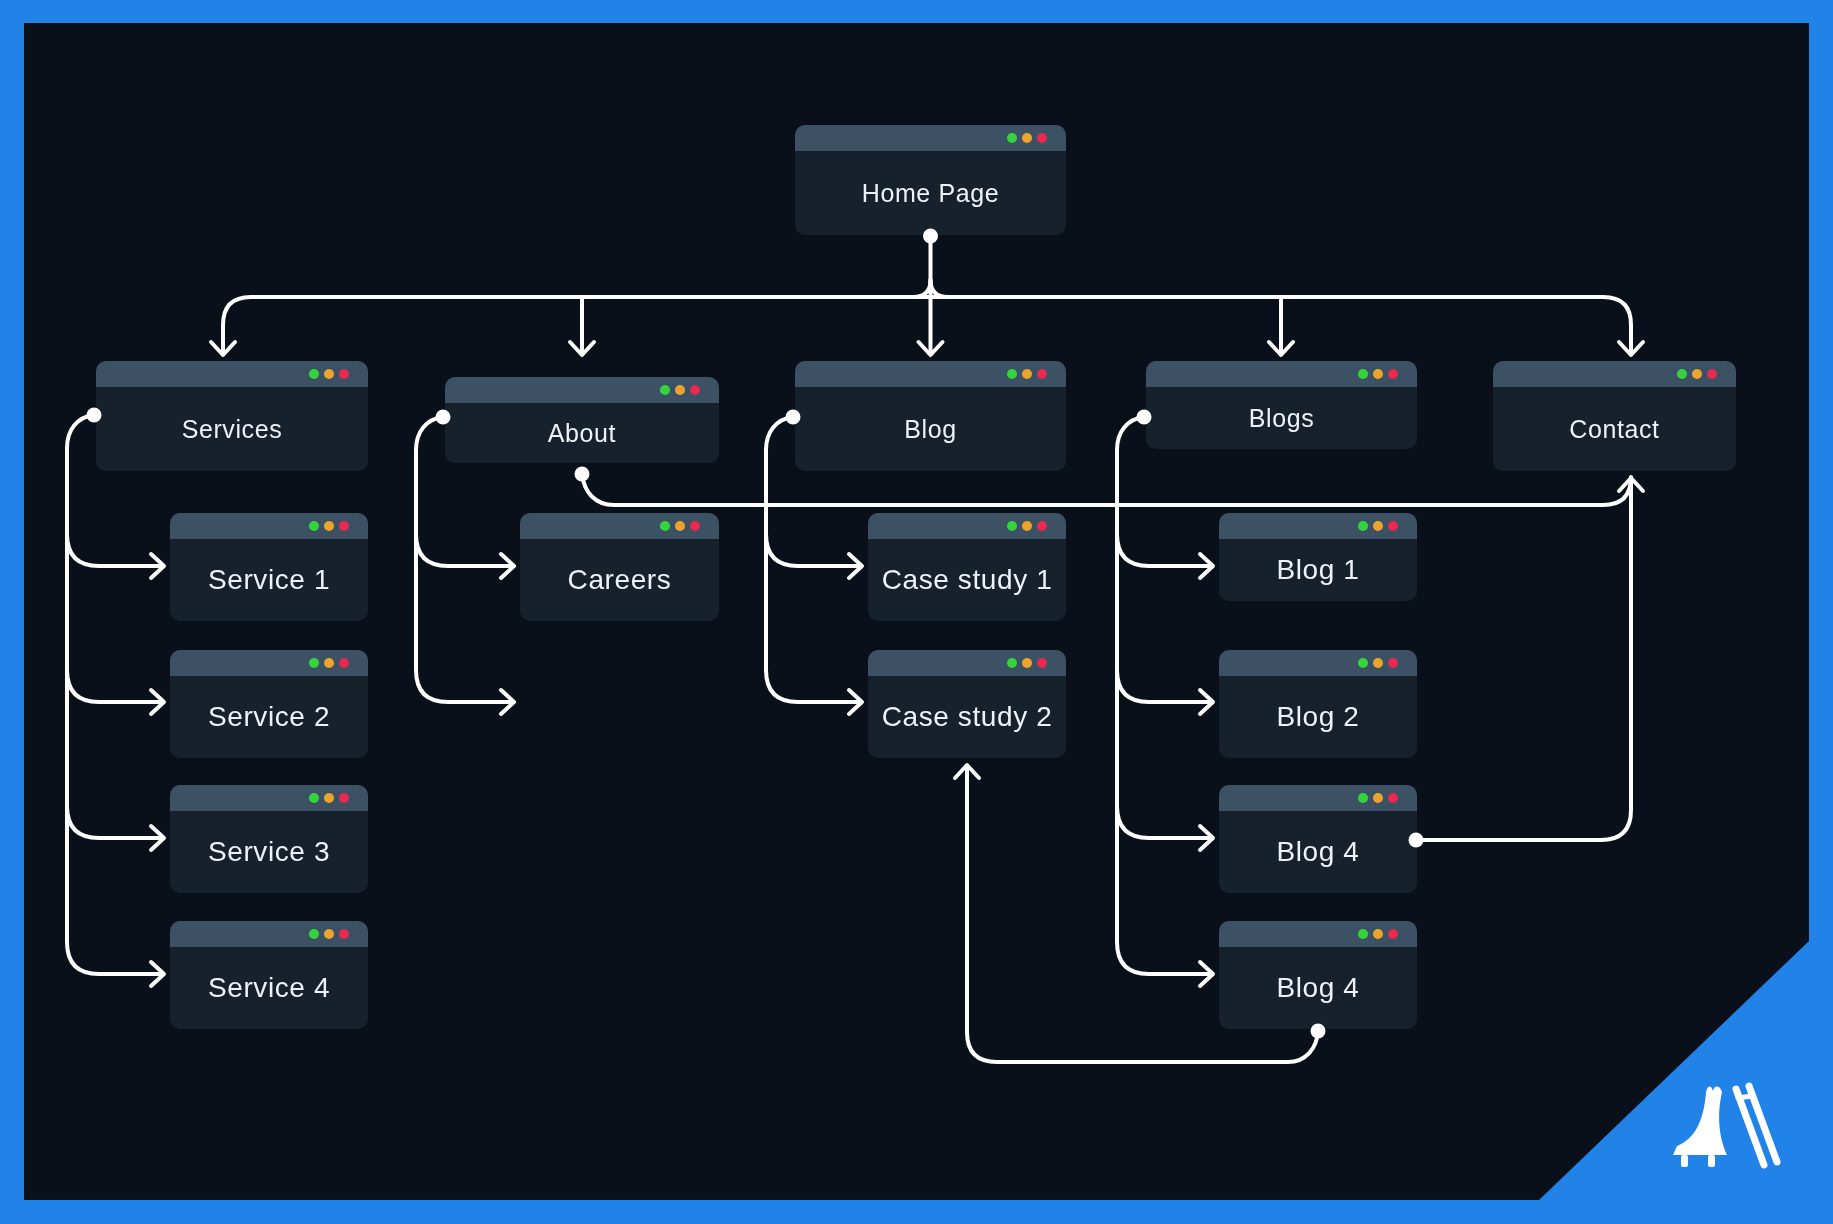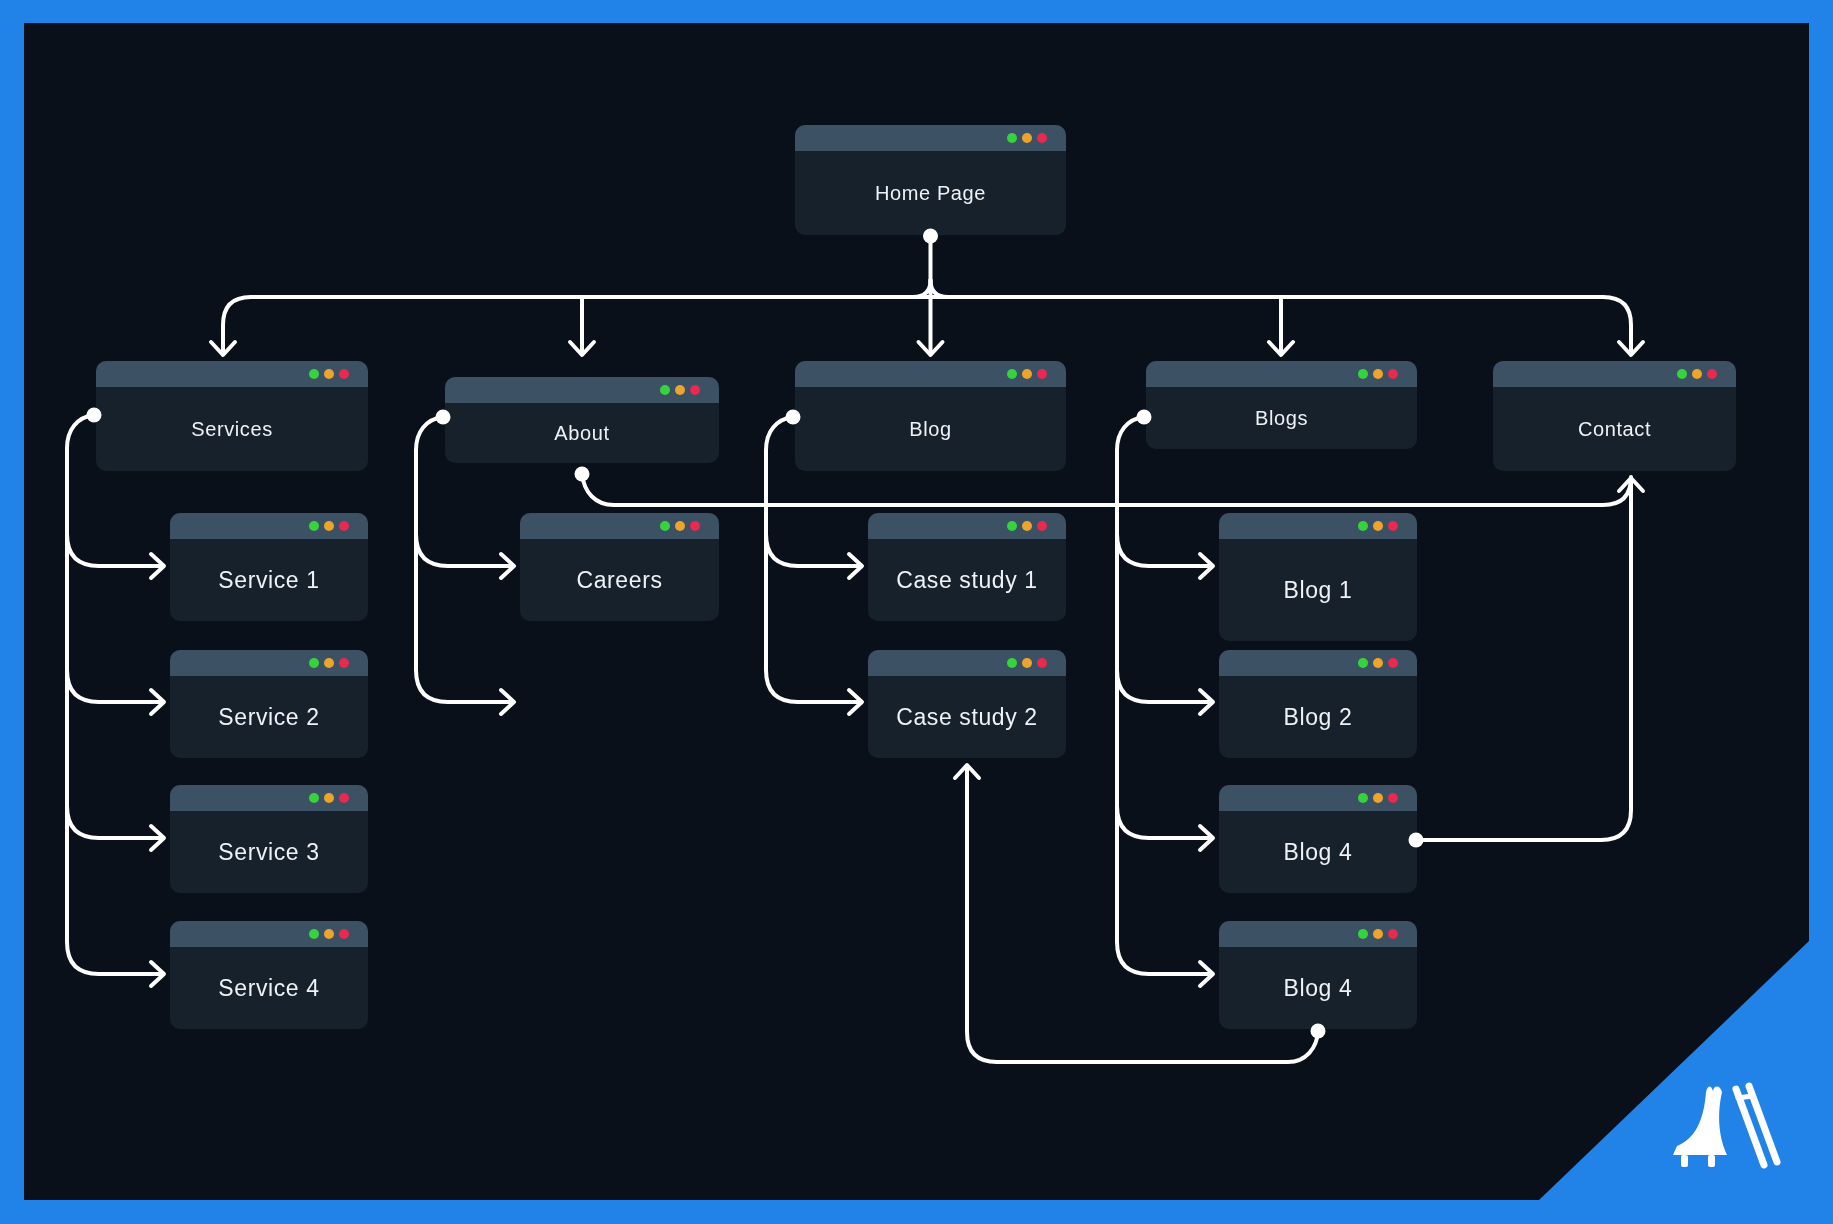--- a/index.html
+++ b/index.html
@@ -11,22 +11,22 @@
   .node { position:absolute; background:#17212c; border-radius:10px; z-index:2; }
   .node .header { height:26px; background:#3c5164; border-radius:10px 10px 0 0;
                   display:flex; align-items:center; justify-content:flex-end;
                   gap:5px; padding-right:19px; }
   .dot { width:10px; height:10px; border-radius:50%; display:block; }
   .dot.g { background:#35d43c; }
   .dot.y { background:#eca42d; }
   .dot.r { background:#e82950; }
   .node .body { height:calc(100% - 26px); display:flex; align-items:center; justify-content:center; }
   .label { color:#eef2f6; letter-spacing:0.6px; font-weight:400; white-space:nowrap; }
-  .node.lg .label { font-size:20px; }
-  .node.sm .label { font-size:23px; }
+  .node.lg .label { font-size:25px; }
+  .node.sm .label { font-size:28px; }
   svg.overlay { position:absolute; left:0; top:0; width:1833px; height:1224px;
                 z-index:3; pointer-events:none; }
   svg.overlay path.c { fill:none; stroke:#ffffff; stroke-width:4; stroke-linecap:round; }
 </style>
 </head>
 <body>
 
 <div class="frame">
   <div class="panel"></div>
 
@@ -167,21 +167,21 @@
     <div class="header">
       <span class="dot g"></span>
       <span class="dot y"></span>
       <span class="dot r"></span>
     </div>
     <div class="body">
         <span class="label">Case study 2</span>
       </div>
   </div>
 
-  <div class="node sm" style="left:1219px;top:513px;width:198px;height:128px">
+  <div class="node sm" style="left:1219px;top:513px;width:198px;height:88px">
     <div class="header">
       <span class="dot g"></span>
       <span class="dot y"></span>
       <span class="dot r"></span>
     </div>
     <div class="body">
         <span class="label">Blog 1</span>
       </div>
   </div>
 

